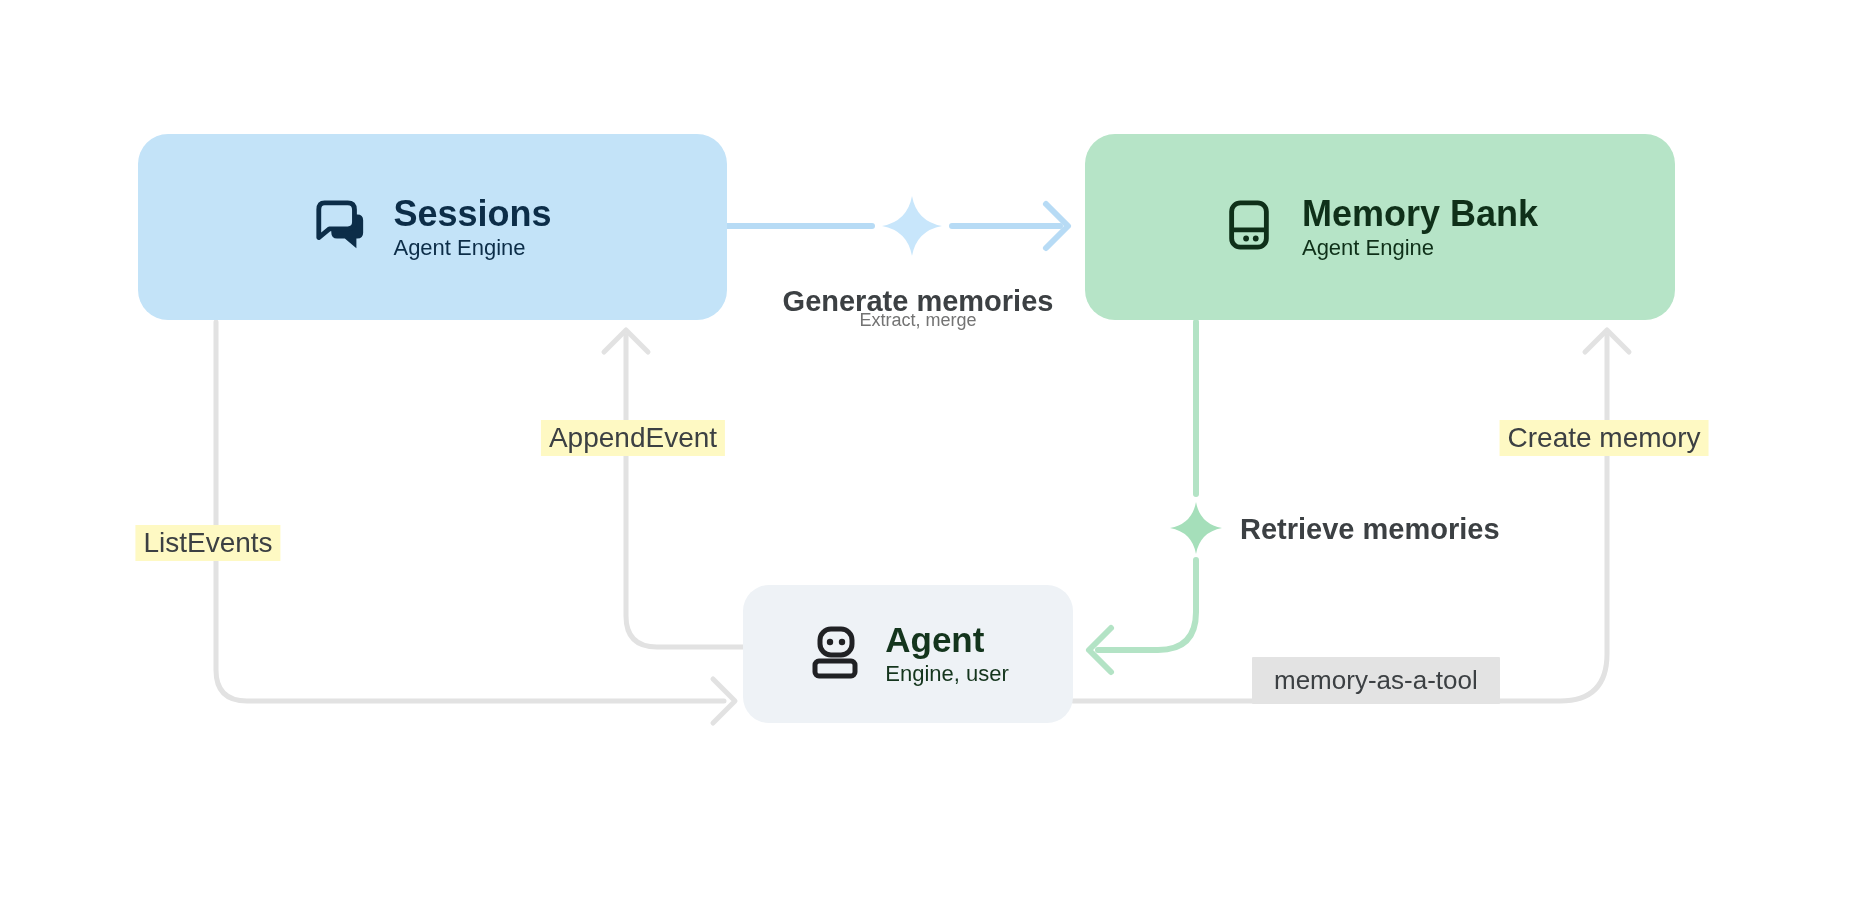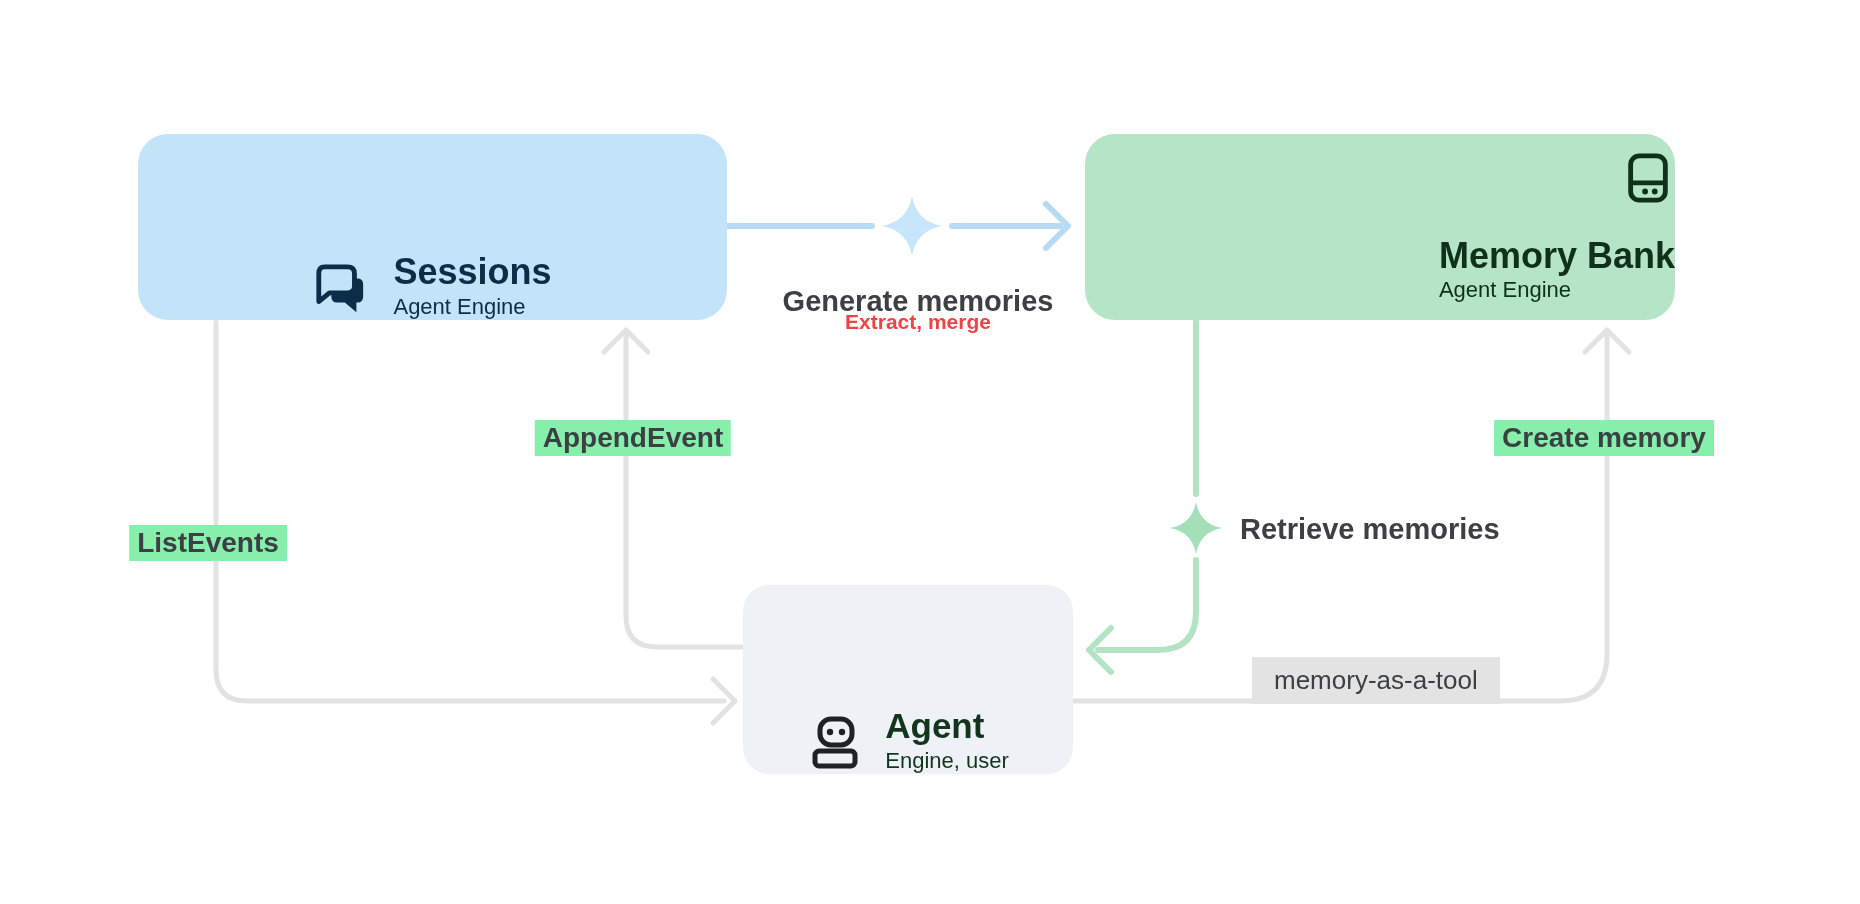--- a/index.html
+++ b/index.html
@@ -2,43 +2,43 @@
 <html><head>
 <meta charset="utf-8">
 <style>
   html,body{margin:0;padding:0;background:#ffffff;}
   body{width:1860px;height:904px;overflow:hidden;
        font-family:"Liberation Sans","DejaVu Sans",sans-serif;}
   .stage{position:relative;width:1860px;height:904px;background:#ffffff;}
 
   svg.wires{position:absolute;left:0;top:0;width:1860px;height:904px;}
 
-  .node{position:absolute;display:flex;align-items:flex-end;justify-content:center;
+  .node{position:absolute;display:flex;align-items:center;justify-content:center;
         gap:26px;border-radius:30px;}
   .node .txt{display:flex;flex-direction:column;}
   .node .title{font-size:36px;font-weight:700;line-height:1.15;}
   .node .subtitle{font-size:22px;font-weight:400;line-height:1.25;}
 
   .node-sessions{left:138px;top:134px;width:589px;height:186px;background:#c3e3f8;color:#0c2d48;}
-  .node-memory  {left:1085px;top:134px;width:590px;height:186px;background:#b6e4c7;color:#0f3019;flex-direction:column;}
-  .node-agent   {left:743px;top:585px;width:330px;height:189px;background:#eef2f6;color:#14351d;
+  .node-memory  {left:1085px;top:134px;width:590px;height:186px;background:#b6e4c7;color:#0f3019;}
+  .node-agent   {left:743px;top:585px;width:330px;height:138px;background:#eef2f6;color:#14351d;
                  border-radius:26px;gap:22px;}
   .node-agent .title{font-size:35px;}
   .node-agent .icon{color:#202124;}
 
   .icon{display:block;}
 
   .edge-label{position:absolute;color:#3c4043;white-space:nowrap;}
-  .lbl-plain{font-size:28px;font-weight:700;background:#86efac;padding:2px 8px;}
+  .lbl-plain{font-size:28px;font-weight:400;background:#fef9c3;padding:2px 8px;}
   .lbl-strong{font-size:29px;font-weight:600;}
   .lbl-center{transform:translateX(-50%);text-align:center;margin-top:15px;}
 
   .lbl-generate{left:918px;top:270px;}
   .lbl-extract{left:918px;top:310px;transform:translateX(-50%);
-               font-size:21px;font-weight:700;color:#ef4444;}
+               font-size:18px;font-weight:400;color:#737373;}
   .lbl-append{left:633px;top:405px;}
   .lbl-list{left:208px;top:510px;}
   .lbl-create{left:1604px;top:405px;}
   .lbl-retrieve{left:1240px;top:513px;}
 
   .tool-badge{position:absolute;left:1252px;top:657px;background:#e3e3e3;color:#3c4043;
               border-radius:1px;padding:8px 22px;font-size:26px;font-weight:400;white-space:nowrap;}
 </style>
 </head>
 <body>

